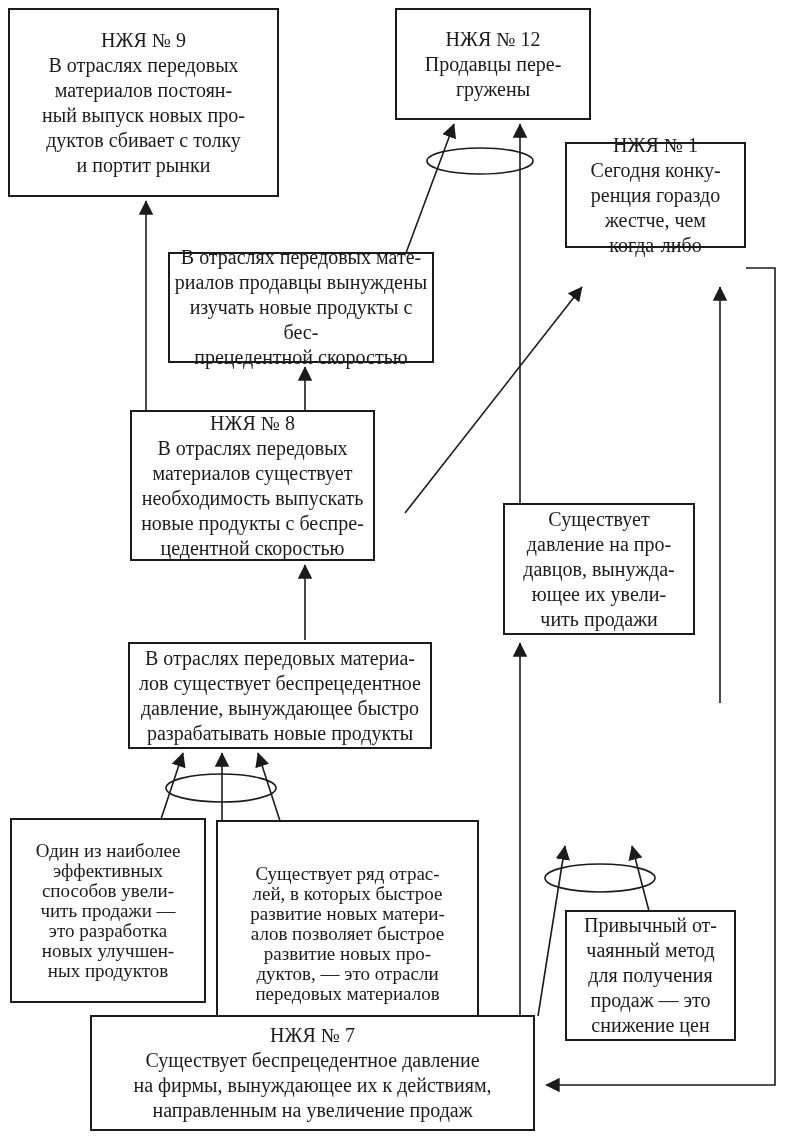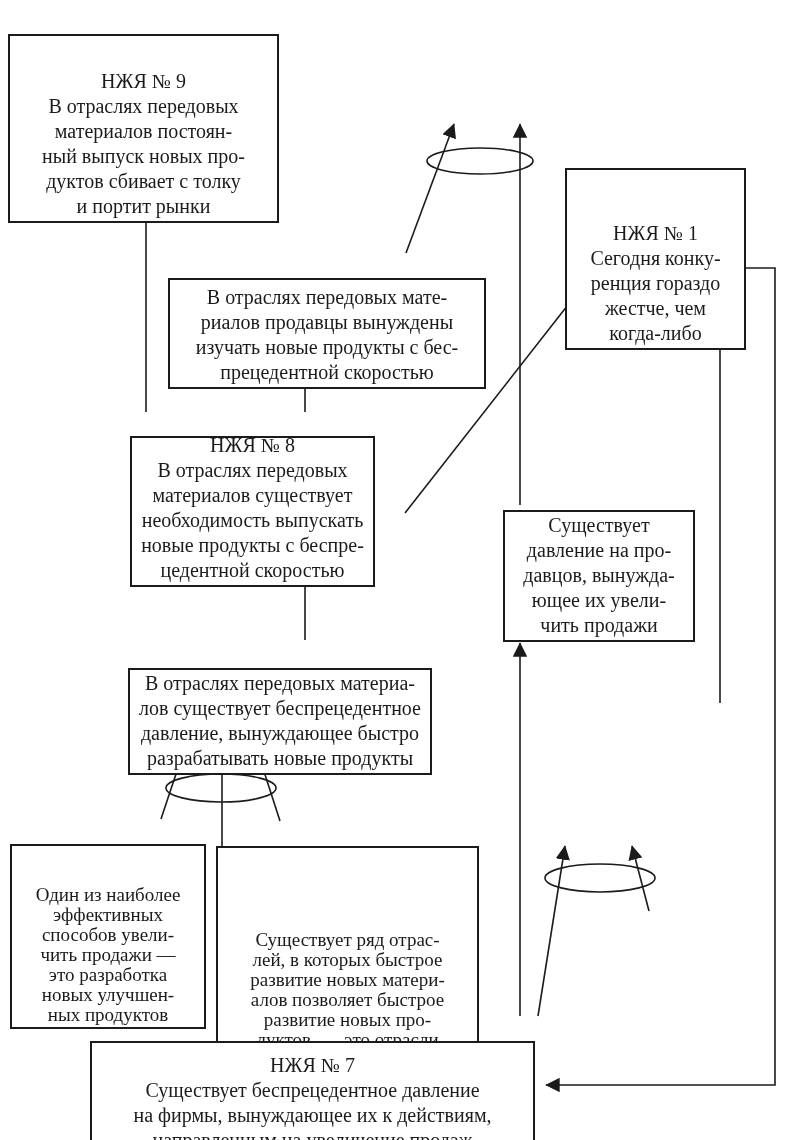--- a/index.html
+++ b/index.html
@@ -10,25 +10,24 @@
     font-family:"Liberation Serif","DejaVu Serif",serif;
     color:#1b1b1b;
     overflow:hidden;
   }
   .edges{position:absolute;left:0;top:0;z-index:0;}
   .node{
     position:absolute;z-index:1;
     box-sizing:border-box;
     background:#ffffff;
     border:2px solid #1b1b1b;
-    display:flex;align-items:flex-end;justify-content:center;
+    display:flex;align-items:center;justify-content:center;
     text-align:center;
     font-size:20px;line-height:25px;
-    padding:2px 4px;
-    margin-top:26px;
+    padding:13px 4px;
   }
   .node span{white-space:pre-line;display:block;}
   .node.small{font-size:19px;line-height:20px;}
 </style>
 </head>
 <body>
 
 <div class="page">
 
   <svg class="edges" width="790" height="1140" viewBox="0 0 790 1140">
@@ -60,46 +59,51 @@
 
   <div class="node" style="left:8px;top:8px;width:271px;height:189px">
     <span>НЖЯ № 9
 В отраслях передовых
 материалов постоян-
 ный выпуск новых про-
 дуктов сбивает с толку
 и портит рынки</span>
   </div>
 
+  <div class="node" style="left:395px;top:8px;width:196px;height:112px">
+    <span>НЖЯ № 12
+Продавцы пере-
+гружены</span>
+  </div>
 
-  <div class="node" style="left:565px;top:142px;width:181px;height:182px">
+  <div class="node" style="left:565px;top:142px;width:181px;height:106px">
     <span>НЖЯ № 1
 Сегодня конку-
 ренция гораздо
 жестче, чем
 когда-либо</span>
   </div>
 
-  <div class="node" style="left:168px;top:252px;width:318px;height:111px">
+  <div class="node" style="left:168px;top:252px;width:266px;height:111px">
     <span>В отраслях передовых мате-
 риалов продавцы вынуждены
 изучать новые продукты с бес-
 прецедентной скоростью</span>
   </div>
 
   <div class="node" style="left:130px;top:410px;width:245px;height:151px">
     <span>НЖЯ № 8
 В отраслях передовых
 материалов существует
 необходимость выпускать
 новые продукты с беспре-
 цедентной скоростью</span>
   </div>
 
-  <div class="node" style="left:503px;top:484px;width:192px;height:132px">
+  <div class="node" style="left:503px;top:503px;width:192px;height:132px">
     <span>Существует
 давление на про-
 давцов, вынужда-
 ющее их увели-
 чить продажи</span>
   </div>
 
   <div class="node" style="left:128px;top:642px;width:304px;height:107px">
     <span>В отраслях передовых материа-
 лов существует беспрецедентное
@@ -121,20 +125,27 @@
   <div class="node small" style="left:216px;top:820px;width:263px;height:228px">
     <span>Существует ряд отрас-
 лей, в которых быстрое
 развитие новых матери-
 алов позволяет быстрое
 развитие новых про-
 дуктов, — это отрасли
 передовых материалов</span>
   </div>
 
+  <div class="node" style="left:565px;top:910px;width:171px;height:131px">
+    <span>Привычный от-
+чаянный метод
+для получения
+продаж — это
+снижение цен</span>
+  </div>
 
   <div class="node" style="left:90px;top:1015px;width:445px;height:116px">
     <span>НЖЯ № 7
 Существует беспрецедентное давление
 на фирмы, вынуждающее их к действиям,
 направленным на увеличение продаж</span>
   </div>
 
 </div>
 

